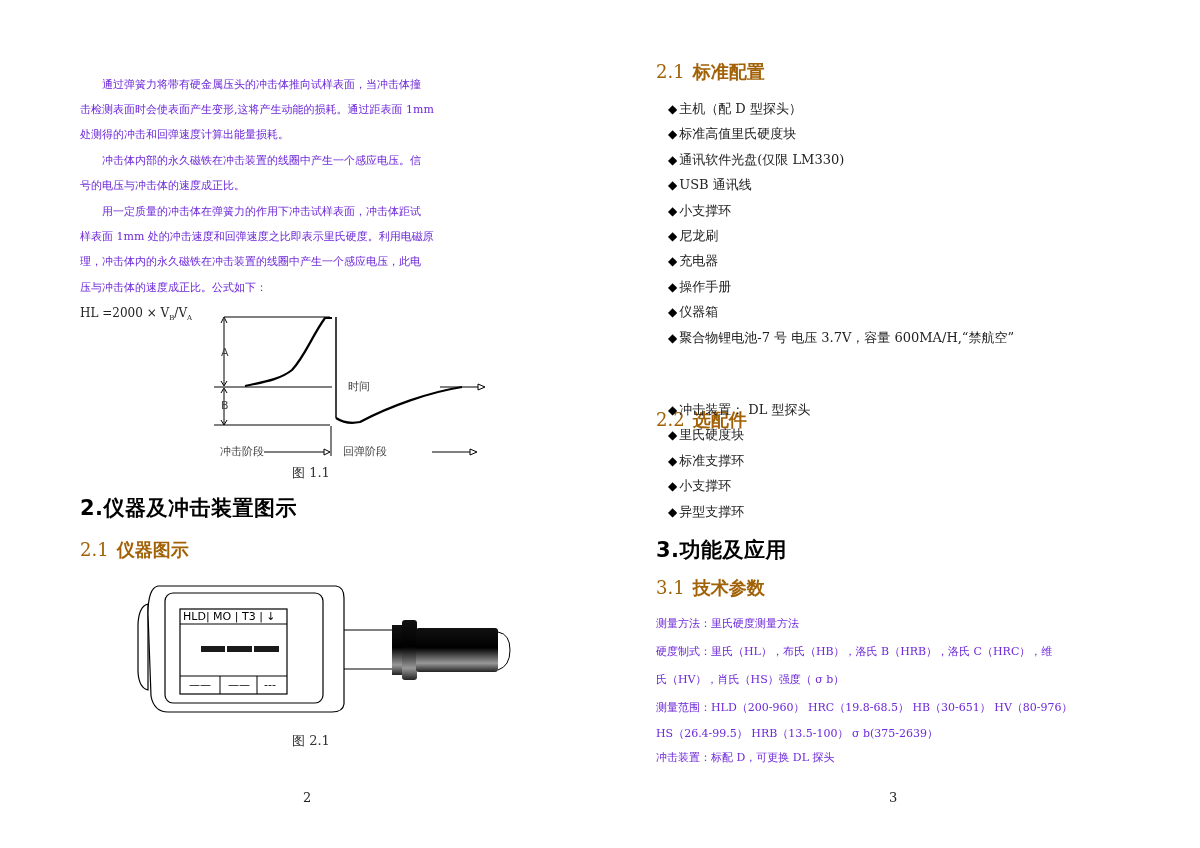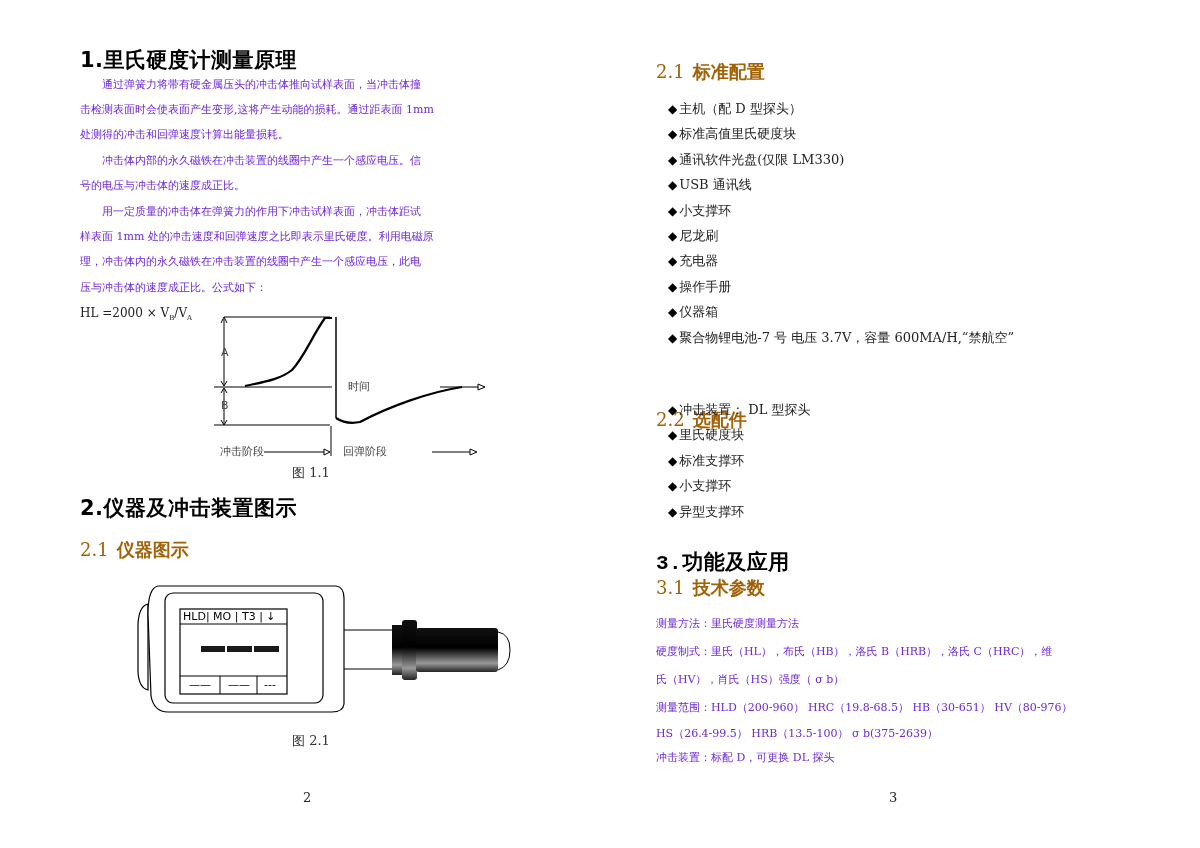--- a/index.html
+++ b/index.html
@@ -47,21 +47,20 @@
   .lcd-text {
     position: absolute; font-family: "DejaVu Sans", "Liberation Sans", sans-serif;
     font-size: 11px; color: #000; white-space: nowrap;
   }
 </style>
 </head>
 <body>
 
 <div class="page page-left">
 
-  <div class="h1" style="left:80px; top:46px;">1.里氏硬度计测量原理</div>
 
   <div class="para" style="left:80px; top:72px; width:464px;">
     <span class="line">　　通过弹簧力将带有硬金属压头的冲击体推向试样表面，当冲击体撞</span>
     <span class="line">击检测表面时会使表面产生变形,这将产生动能的损耗。通过距表面 1mm</span>
     <span class="line">处测得的冲击和回弹速度计算出能量损耗。</span>
   </div>
   <div class="para" style="left:80px; top:148px; width:464px;">
     <span class="line">　　冲击体内部的永久磁铁在冲击装置的线圈中产生一个感应电压。信</span>
     <span class="line">号的电压与冲击体的速度成正比。</span>
   </div>
@@ -190,21 +189,21 @@
   </div>
 
   <div class="list" style="left:56px; top:393px;">
     <div class="item"><span class="bullet">◆</span><span>冲击装置：  DL 型探头</span></div>
     <div class="item"><span class="bullet">◆</span><span>里氏硬度块</span></div>
     <div class="item"><span class="bullet">◆</span><span>标准支撑环</span></div>
     <div class="item"><span class="bullet">◆</span><span>小支撑环</span></div>
     <div class="item"><span class="bullet">◆</span><span>异型支撑环</span></div>
   </div>
 
-  <div class="h1" style="left:56px; top:548px;font-family:Liberation Mono, monospace;">3.功能及应用</div>
+  <div class="h1" style="left:56px; top:536px;">3.功能及应用</div>
   <div class="h2" style="left:56px; top:576px;">
     <span class="num">3.1</span><span>技术参数</span>
   </div>
 
   <div class="para" style="left:56px; top:610px; width:480px; line-height:28px;">
     <span class="line">测量方法：里氏硬度测量方法</span>
     <span class="line">硬度制式：里氏（HL），布氏（HB），洛氏 B（HRB），洛氏 C（HRC），维</span>
     <span class="line">氏（HV），肖氏（HS）强度（ σ b）</span>
     <span class="line">测量范围：HLD（200-960） HRC（19.8-68.5） HB（30-651） HV（80-976）</span>
     <span class="line" style="line-height:24px;">HS（26.4-99.5） HRB（13.5-100） σ b(375-2639）</span>

